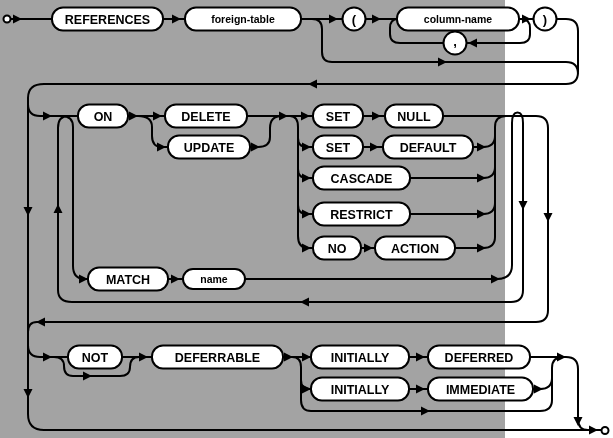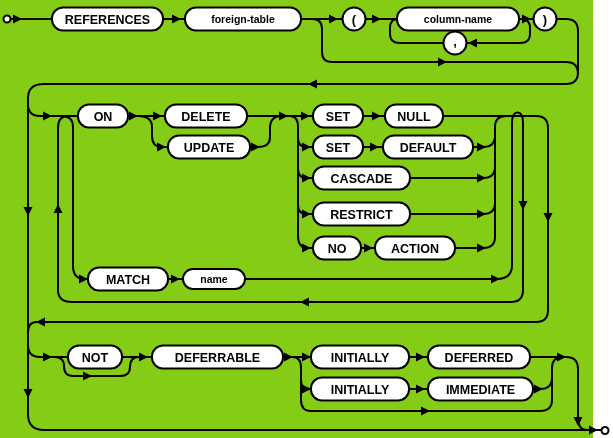--- a/index.html
+++ b/index.html
@@ -2,23 +2,23 @@
 <html><head>
 <meta charset="utf-8">
 <style>
   html, body {
     margin: 0;
     padding: 0;
     background: #ffffff;
   }
   .stage {
     position: relative;
-    width: 593px;
+    width: 505px;
     height: 438px;
-    background: #84cc16;
+    background: #a3a3a3;
   }
   svg { display: block; }
   .wire {
     stroke: #000000;
     stroke-width: 2;
     fill: none;
   }
   .head {
     fill: #000000;
     stroke: none;

